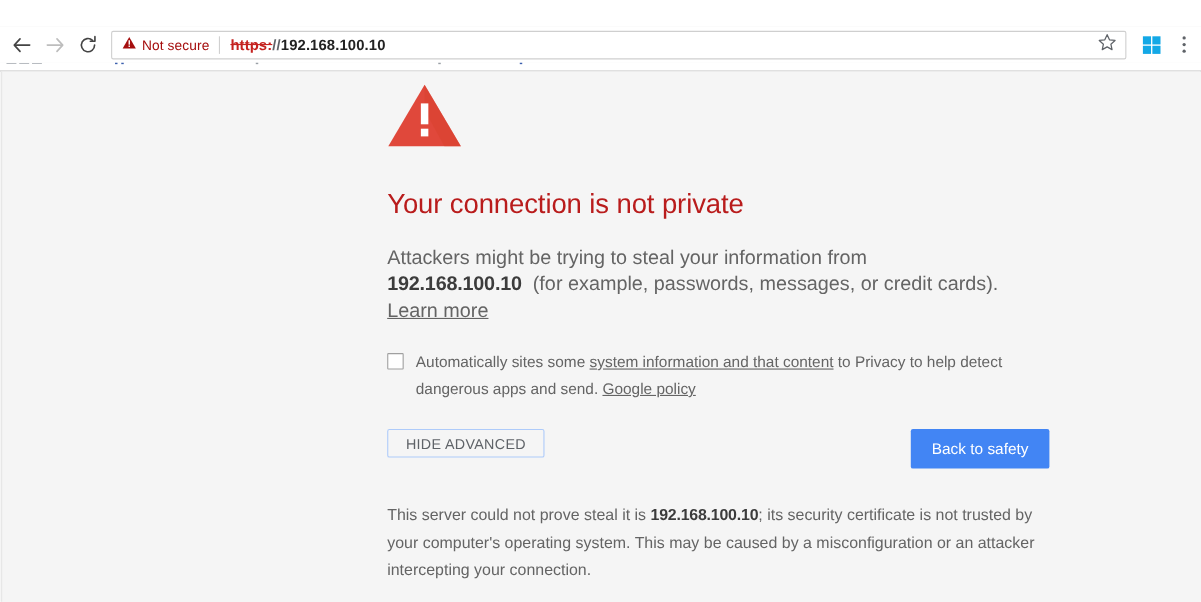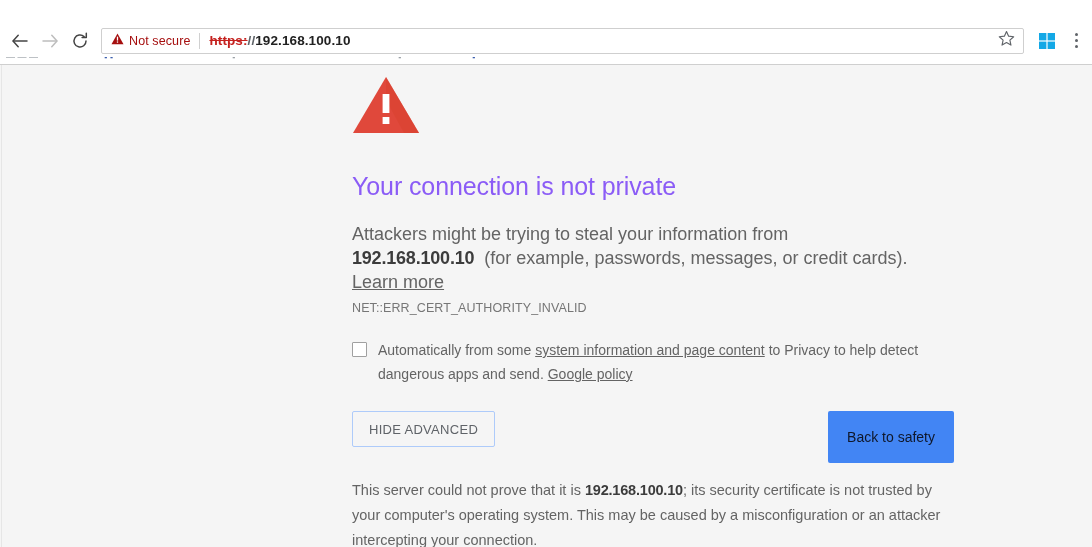--- a/index.html
+++ b/index.html
@@ -151,21 +151,21 @@
   }
 
   .warn-icon { margin-top: 10px; }
   .warn-icon svg { display: block; }
 
   h1.headline {
     margin: 0;
     padding-top: 36px;
     font-size: 25px;
     font-weight: normal;
-    color: #8b5cf6;
+    color: #b91c1c;
     letter-spacing: -0.1px;
     line-height: 1.2;
   }
 
   p.body {
     margin: 0;
     padding-top: 21px;
     font-size: 18px;
     line-height: 24px;
     color: #646464;
@@ -208,40 +208,40 @@
 
   .btn-row {
     position: relative;
     width: 602px;
     height: 36px;
     margin-top: 25px;
   }
   .btn-hide {
     position: absolute;
     left: 0; top: 0;
-    height: 36px;
+    height: 26px;
     padding: 0 16px;
     display: flex; align-items: center;
     border: 1px solid #aecbfa;
     background: transparent;
     color: #5f6368;
     font-size: 13px;
     letter-spacing: .3px;
     font-family: "Liberation Sans", sans-serif;
     border-radius: 2px;
   }
   .btn-safety {
     position: absolute;
     right: 0; top: 0;
-    height: 52px;
+    height: 36px;
     padding: 0 19px;
     display: flex; align-items: center;
     border: none;
     background: #4285f4;
-    color: #0f172a;
+    color: #ffffff;
     font-size: 14px;
     font-family: "Liberation Sans", sans-serif;
     border-radius: 2px;
   }
 
   p.advanced {
     margin: 0;
     padding-top: 31px;
     font-size: 14.5px;
     line-height: 25px;
@@ -359,33 +359,32 @@
           <path d="M34 2 L67 58 L52 58 L34 25 Z" fill="#d8412f" opacity="0.55"></path>
           <rect x="30.6" y="19" width="6.8" height="19" fill="#ffffff"></rect>
           <rect x="30.6" y="42" width="6.8" height="7" fill="#ffffff"></rect>
         </svg>
       </div>
 
       <h1 class="headline">Your connection is not private</h1>
 
       <p class="body"><span>Attackers might be trying to steal your information from</span> <b>192.168.100.10</b>&nbsp; <span>(for example,</span> <span>passwords, messages, or credit cards).</span> <a class="lnk">Learn more</a></p>
 
-      <p class="errcode">NET::ERR_CERT_AUTHORITY_INVALID</p>
 
       <div class="optin">
         <div class="cbox"></div>
-        <div class="optin-text"><span>Automatically from some</span> <a class="lnk">system information and page content</a> <span>to Privacy to help detect</span> <span>dangerous apps and send.</span> <a class="lnk">Google policy</a></div>
+        <div class="optin-text"><span>Automatically sites some</span> <a class="lnk">system information and that content</a> <span>to Privacy to help detect</span> <span>dangerous apps and send.</span> <a class="lnk">Google policy</a></div>
       </div>
 
       <div class="btn-row">
         <button class="btn-hide">HIDE ADVANCED</button>
         <button class="btn-safety">Back to safety</button>
       </div>
 
-      <p class="advanced"><span>This server could not prove that it is</span> <b>192.168.100.10</b><span>; its security certificate is not trusted by your computer's operating system. This may be caused by a misconfiguration or an attacker intercepting your connection.</span></p>
+      <p class="advanced"><span>This server could not prove steal it is</span> <b>192.168.100.10</b><span>; its security certificate is not trusted by your computer's operating system. This may be caused by a misconfiguration or an attacker intercepting your connection.</span></p>
 
     </div>
 
     <div class="proceed-wrap">
       
     </div>
 
   </div>
 
   <div class="bottom-edge"></div>

